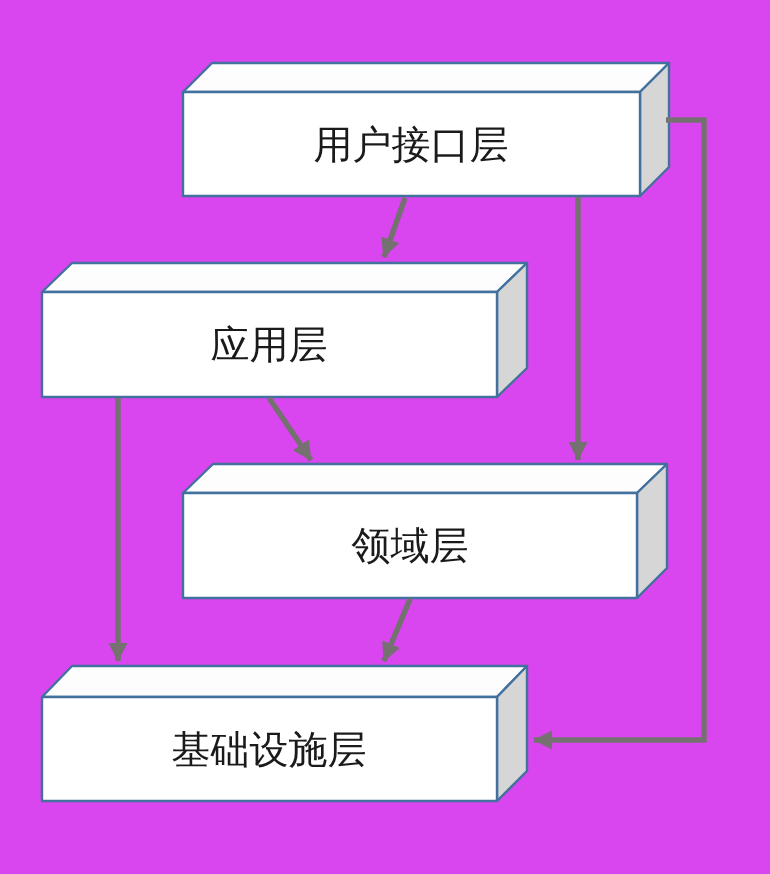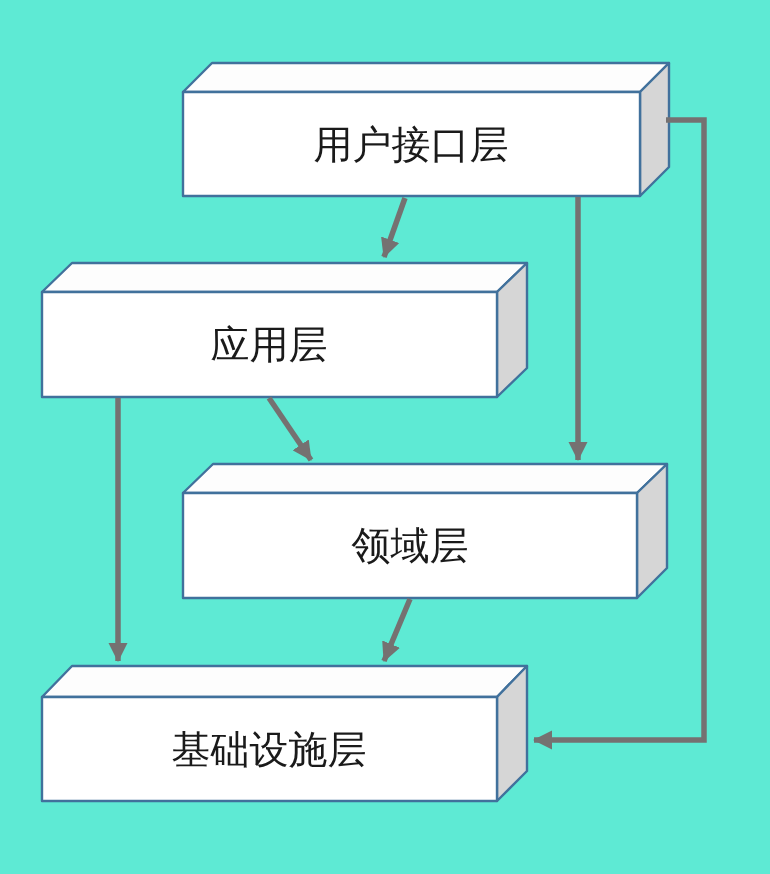--- a/index.html
+++ b/index.html
@@ -3,21 +3,21 @@
 <meta charset="utf-8">
 <style>
   html, body {
     margin: 0;
     padding: 0;
     background: #ffffff;
   }
   .canvas-wrap {
     width: 770px;
     height: 874px;
-    background: #5eead4;
+    background: #d946ef;
     position: relative;
     font-family: "Liberation Sans", "DejaVu Sans", sans-serif;
   }
   svg { display: block; }
   .box-top {
     fill: var(--box-top, #fdfdfd);
     stroke: var(--box-border, #41719C);
     stroke-width: 2.4;
     stroke-linejoin: round;
   }

